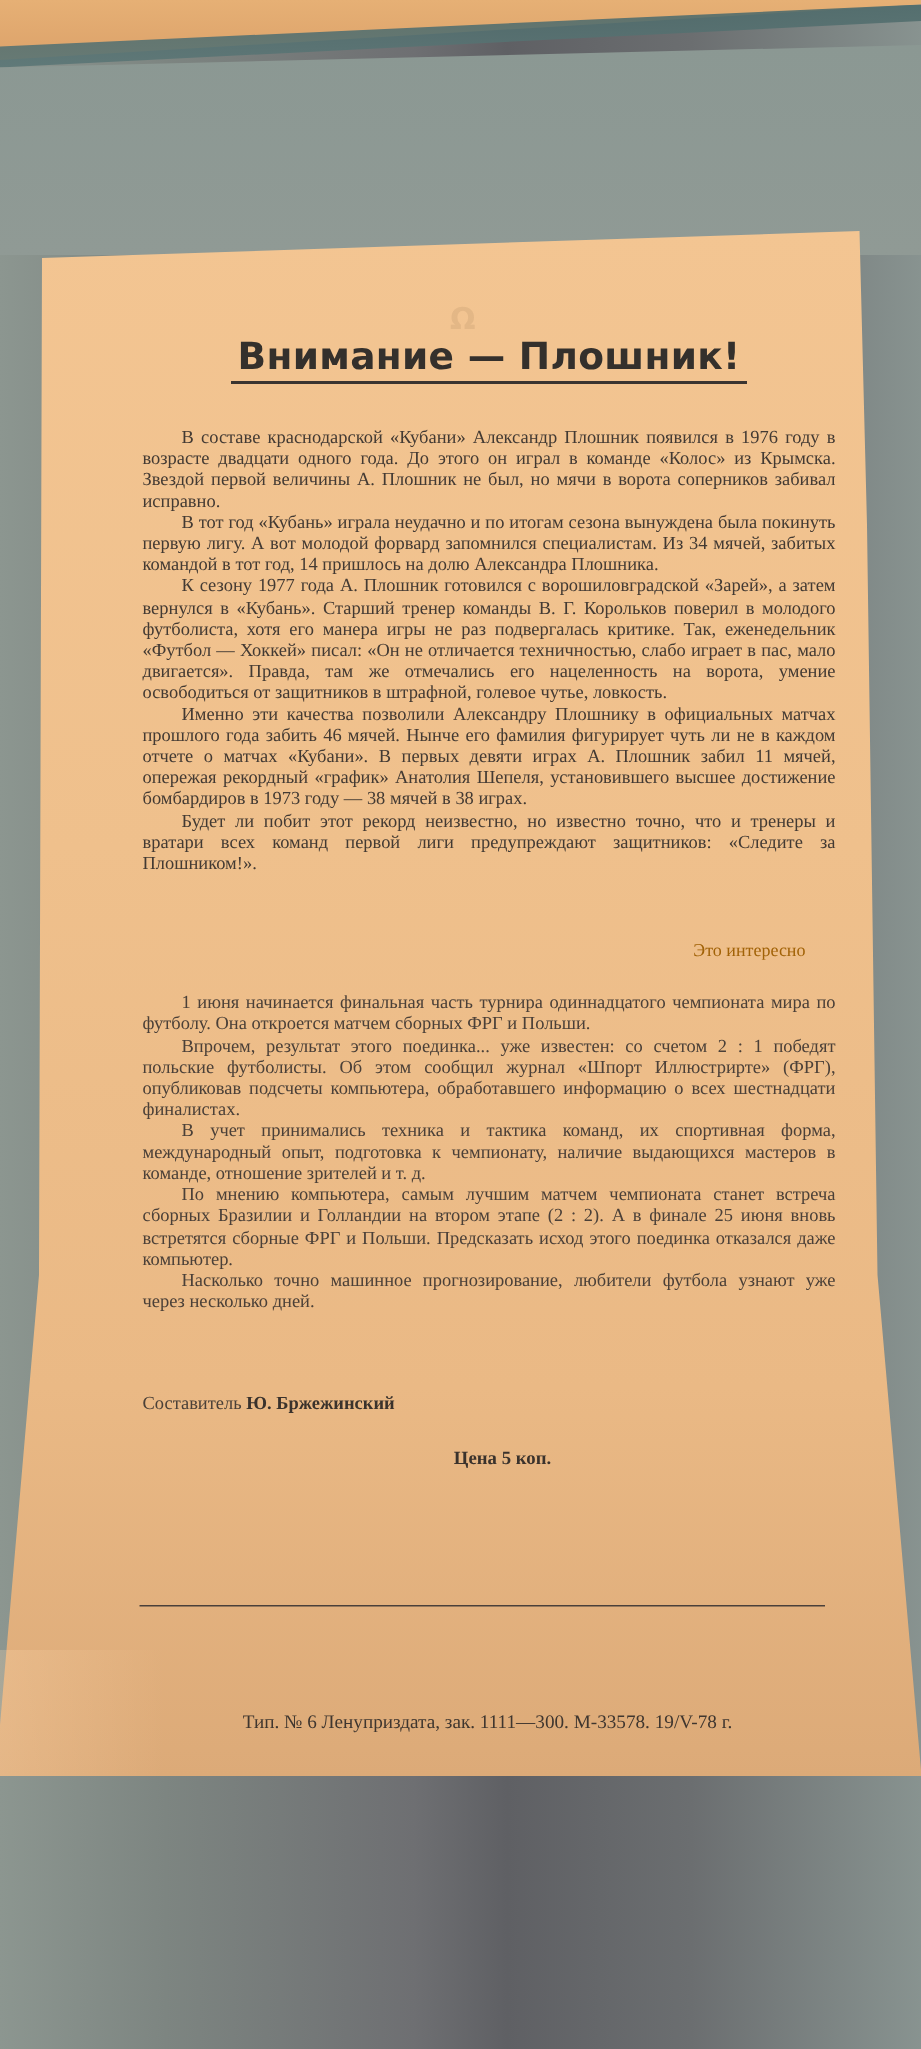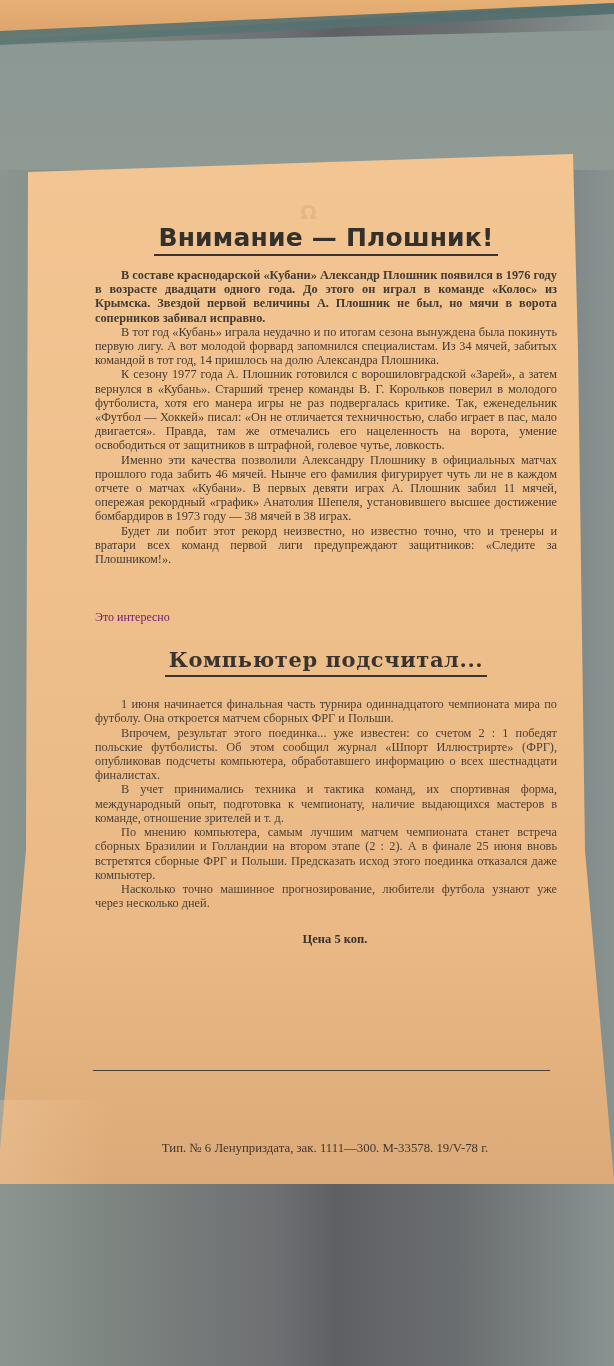--- a/index.html
+++ b/index.html
@@ -39,23 +39,23 @@
     }
     .title1 {
       text-align: center; font-family: "DejaVu Sans", sans-serif; font-weight: bold;
       font-size: 25px; color: #34302c; letter-spacing: 0.2px; margin: 18px 0 0 0;
     }
     .title1 span { display: inline-block; padding: 0 4px 2px 4px; border-bottom: 2px solid #3a3430; }
     .para {
       font-size: 12.3px; line-height: 14.2px; text-align: justify; margin: 0;
       text-indent: 26px; color: #433a33;
     }
-    .para-first { margin-top: 12px; font-weight: bold; }
+    .para-first { margin-top: 28px; }
     .note {
-      font-size: 12px; margin: 44px 16px 0 0; padding-right: 4px; color: #701a75;
+      text-align: right; font-size: 12px; margin: 44px 16px 0 0; padding-right: 4px; color: #a16207;
     }
     .title2 {
       text-align: center; font-family: "DejaVu Serif", serif; font-weight: bold;
       font-size: 21px; color: #3a3430; margin: 22px 0 0 0; letter-spacing: 0.6px;
     }
     .title2 span { display: inline-block; padding: 0 4px 3px 4px; border-bottom: 2px solid #3a3430; }
     .para2 { color: #4b4038; }
     .para2-first { margin-top: 20px; }
     .compiler { font-size: 12.3px; margin: 54px 0 0 0; color: #4a4038; }
     .compiler b { font-weight: bold; color: #3a322c; }
@@ -82,26 +82,29 @@
   <h1 class="title1"><span>Внимание — Плошник!</span></h1>
 
   <p class="para para-first">В составе краснодарской «Кубани» Александр Плошник появился в 1976 году в возрасте двадцати одного года. До этого он играл в команде «Колос» из Крымска. Звездой первой величины А. Плошник не был, но мячи в ворота соперников забивал исправно.</p>
   <p class="para">В тот год «Кубань» играла неудачно и по итогам сезона вынуждена была покинуть первую лигу. А вот молодой форвард запомнился специалистам. Из 34 мячей, забитых командой в тот год, 14 пришлось на долю Александра Плошника.</p>
   <p class="para">К сезону 1977 года А. Плошник готовился с ворошиловградской «Зарей», а затем вернулся в «Кубань». Старший тренер команды В. Г. Корольков поверил в молодого футболиста, хотя его манера игры не раз подвергалась критике. Так, еженедельник «Футбол — Хоккей» писал: «Он не отличается техничностью, слабо играет в пас, мало двигается». Правда, там же отмечались его нацеленность на ворота, умение освободиться от защитников в штрафной, голевое чутье, ловкость.</p>
   <p class="para">Именно эти качества позволили Александру Плошнику в официальных матчах прошлого года забить 46 мячей. Нынче его фамилия фигурирует чуть ли не в каждом отчете о матчах «Кубани». В первых девяти играх А. Плошник забил 11 мячей, опережая рекордный «график» Анатолия Шепеля, установившего высшее достижение бомбардиров в 1973 году — 38 мячей в 38 играх.</p>
   <p class="para">Будет ли побит этот рекорд неизвестно, но известно точно, что и тренеры и вратари всех команд первой лиги предупреждают защитников: «Следите за Плошником!».</p>
 
   <div class="note">Это интересно</div>
 
-  <h2 class="title2"><span>Компьютер подсчитал...</span></h2>
 
   <p class="para para2 para2-first">1 июня начинается финальная часть турнира одиннадцатого чемпионата мира по футболу. Она откроется матчем сборных ФРГ и Польши.</p>
   <p class="para para2">Впрочем, результат этого поединка... уже известен: со счетом 2 : 1 победят польские футболисты. Об этом сообщил журнал «Шпорт Иллюстрирте» (ФРГ), опубликовав подсчеты компьютера, обработавшего информацию о всех шестнадцати финалистах.</p>
   <p class="para para2">В учет принимались техника и тактика команд, их спортивная форма, международный опыт, подготовка к чемпионату, наличие выдающихся мастеров в команде, отношение зрителей и т. д.</p>
   <p class="para para2">По мнению компьютера, самым лучшим матчем чемпионата станет встреча сборных Бразилии и Голландии на втором этапе (2 : 2). А в финале 25 июня вновь встретятся сборные ФРГ и Польши. Предсказать исход этого поединка отказался даже компьютер.</p>
   <p class="para para2">Насколько точно машинное прогнозирование, любители футбола узнают уже через несколько дней.</p>
 
+  <div class="compiler">
+    <span>Составитель</span>
+    <b>Ю. Бржежинский</b>
+  </div>
 
   <div class="price">Цена 5 коп.</div>
 </div>
 
 <div class="rule"></div>
 <div class="imprint">Тип. № 6 Ленуприздата, зак. 1111—300. М-33578. 19/V-78 г.</div>
 
 </body></html>

